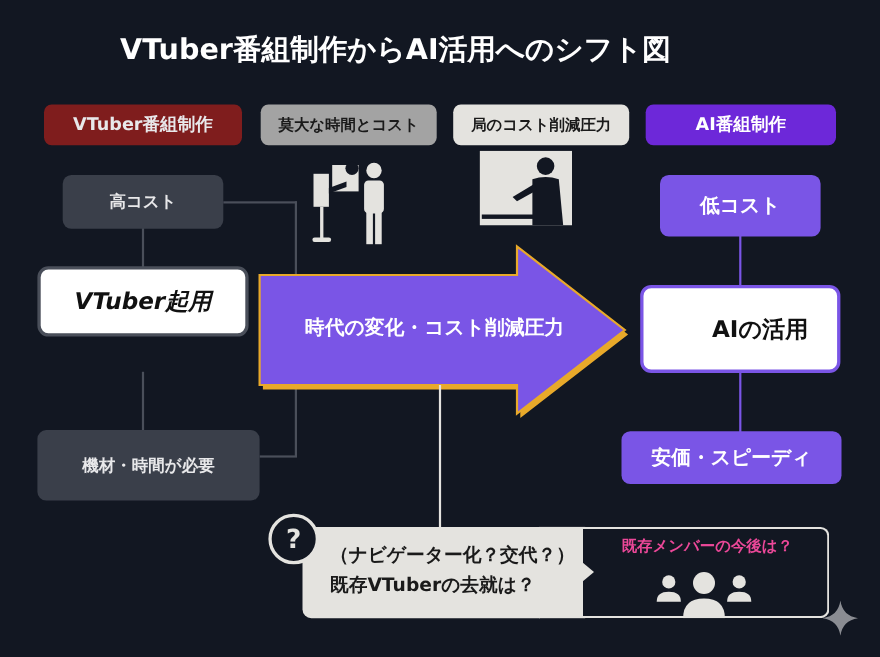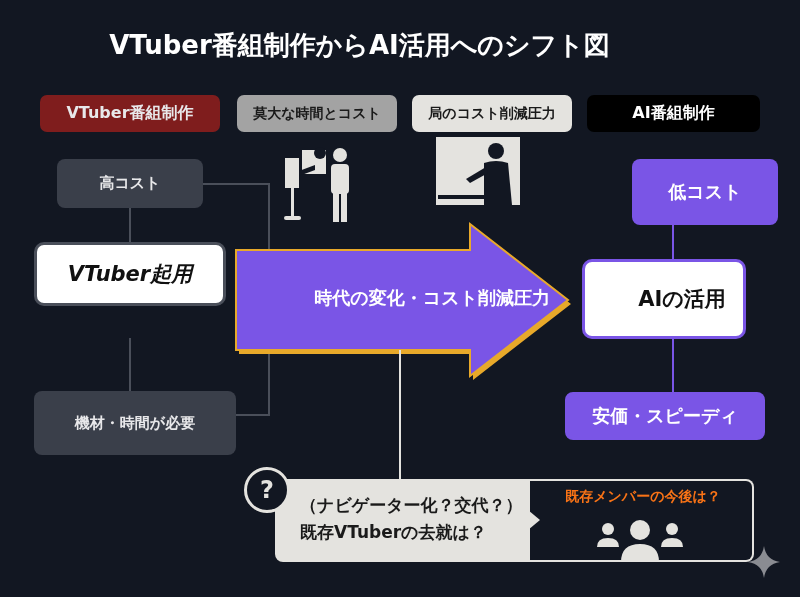--- a/index.html
+++ b/index.html
@@ -16,21 +16,21 @@
     font-size: 26px; font-weight: bold; color: #fff; letter-spacing: 0px;
   }
   .hdr {
     top: 95px; height: 37px; border-radius: 7px;
     display: flex; align-items: center; justify-content: center;
     font-weight: bold; white-space: nowrap;
   }
   .hdr-dark { left: 40px; width: 180px; background: #7f1d1d; color: #e8e8ea; font-size: 16px; }
   .hdr-light1 { left: 237px; width: 160px; background: #a3a3a3; color: #1a1a1a; font-size: 14px; }
   .hdr-light2 { left: 412px; width: 160px; background: #e4e3df; color: #1a1a1a; font-size: 14px; }
-  .hdr-purple { left: 587px; width: 173px; background: #000000; color: #fff; font-size: 16px; }
+  .hdr-purple { left: 587px; width: 173px; background: #6d28d9; color: #fff; font-size: 16px; }
 
   .box {
     display: flex; align-items: center; justify-content: center;
     font-weight: bold; white-space: nowrap; border-radius: 8px;
   }
   .gray-box { background: #3a3f4a; color: #e8e8ea; font-size: 15px; }
   .white-box { background: #fff; color: #111; font-size: 21px; border: 3px solid #4a4f5a; border-radius: 10px; }
   .white-box-ai { background: #fff; color: #111; font-size: 21px; border: 3px solid #7a55e6; border-radius: 10px; }
   .purple-box { background: #7a55e6; color: #fff; font-size: 18px; }
 
@@ -46,21 +46,21 @@
   }
   .dark-panel {
     left: 530px; top: 479px; width: 224px; height: 83px;
     background: #121722; border: 2px solid #e4e3df; border-left: none; border-radius: 0 8px 8px 0;
   }
   .light-panel-ext {
     left: 490px; top: 479px; width: 42px; height: 83px; background: #e4e3df;
   }
   .members-label {
     left: 532px; top: 488px; width: 222px; text-align: center;
-    color: #f97316; font-size: 14px; font-weight: bold; white-space: nowrap;
+    color: #ec4899; font-size: 14px; font-weight: bold; white-space: nowrap;
   }
   .q-circle {
     left: 244px; top: 467px; width: 46px; height: 46px; border-radius: 50%;
     background: #121722; border: 3px solid #e4e3df;
     display: flex; align-items: center; justify-content: center;
     color: #e4e3df; font-size: 24px; font-weight: bold;
   }
 </style>
 </head>
 <body>
@@ -99,29 +99,29 @@
   <rect x="2" y="58" width="48" height="4" fill="#121722"></rect>
   <circle cx="60" cy="14" r="8" fill="#121722"></circle>
   <path d="M48 26 Q60 22 72 26 L76 68 L48 68 Z" fill="#121722"></path>
   <path d="M30 42 L50 30 L52 36 L34 46 Z" fill="#121722"></path>
 </svg>
 
 <svg class="abs" style="left:233px; top:220px;" width="345" height="160" viewBox="0 0 345 160">
   <path d="M6 34 L240 34 L240 8 L338 84 L240 160 L240 134 L6 134 Z" fill="#e8a92a"></path>
   <path d="M3 30 L237 30 L237 4 L335 80 L237 156 L237 130 L3 130 Z" fill="#7a55e6" stroke="#e8a92a" stroke-width="2"></path>
 </svg>
-<div class="abs" style="left:240px; top:286px; width:310px; text-align:right; font-size:18px; font-weight:bold; color:#fff; white-space:nowrap;">時代の変化・コスト削減圧力</div>
+<div class="abs" style="left:240px; top:286px; width:310px; text-align:center; font-size:18px; font-weight:bold; color:#fff; white-space:nowrap;">時代の変化・コスト削減圧力</div>
 
 <div class="abs" style="left:399px; top:350px; width:2px; height:130px; background:#e4e3df;"></div>
 
 <div class="abs pline" style="left:672px; top:208px; width:2px; height:54px;"></div>
 <div class="abs pline" style="left:672px; top:338px; width:2px; height:56px;"></div>
 
-<div class="abs box purple-box" style="left:632px; top:159px; width:146px; height:66px;">低コスト</div>
-<div class="abs box white-box-ai" style="left:582px; top:259px; width:164px; height:80px;padding-left:36px;">AIの活用</div>
+<div class="abs box purple-box" style="left:600px; top:159px; width:146px; height:56px;">低コスト</div>
+<div class="abs box white-box-ai" style="left:582px; top:259px; width:182px; height:80px;padding-left:36px;">AIの活用</div>
 <div class="abs box purple-box" style="left:565px; top:392px; width:200px; height:48px;">安価・スピーディ</div>
 
 <div class="abs bubble"></div>
 <div class="abs light-panel-ext"></div>
 <div class="abs dark-panel"></div>
 <svg class="abs" style="left:528px; top:510px;" width="14" height="20" viewBox="0 0 14 20">
   <path d="M0 0 L12 10 L0 20 Z" fill="#e4e3df"></path>
 </svg>
 <div class="abs bubble-text">
   <div>（ナビゲーター化？交代？）</div>

